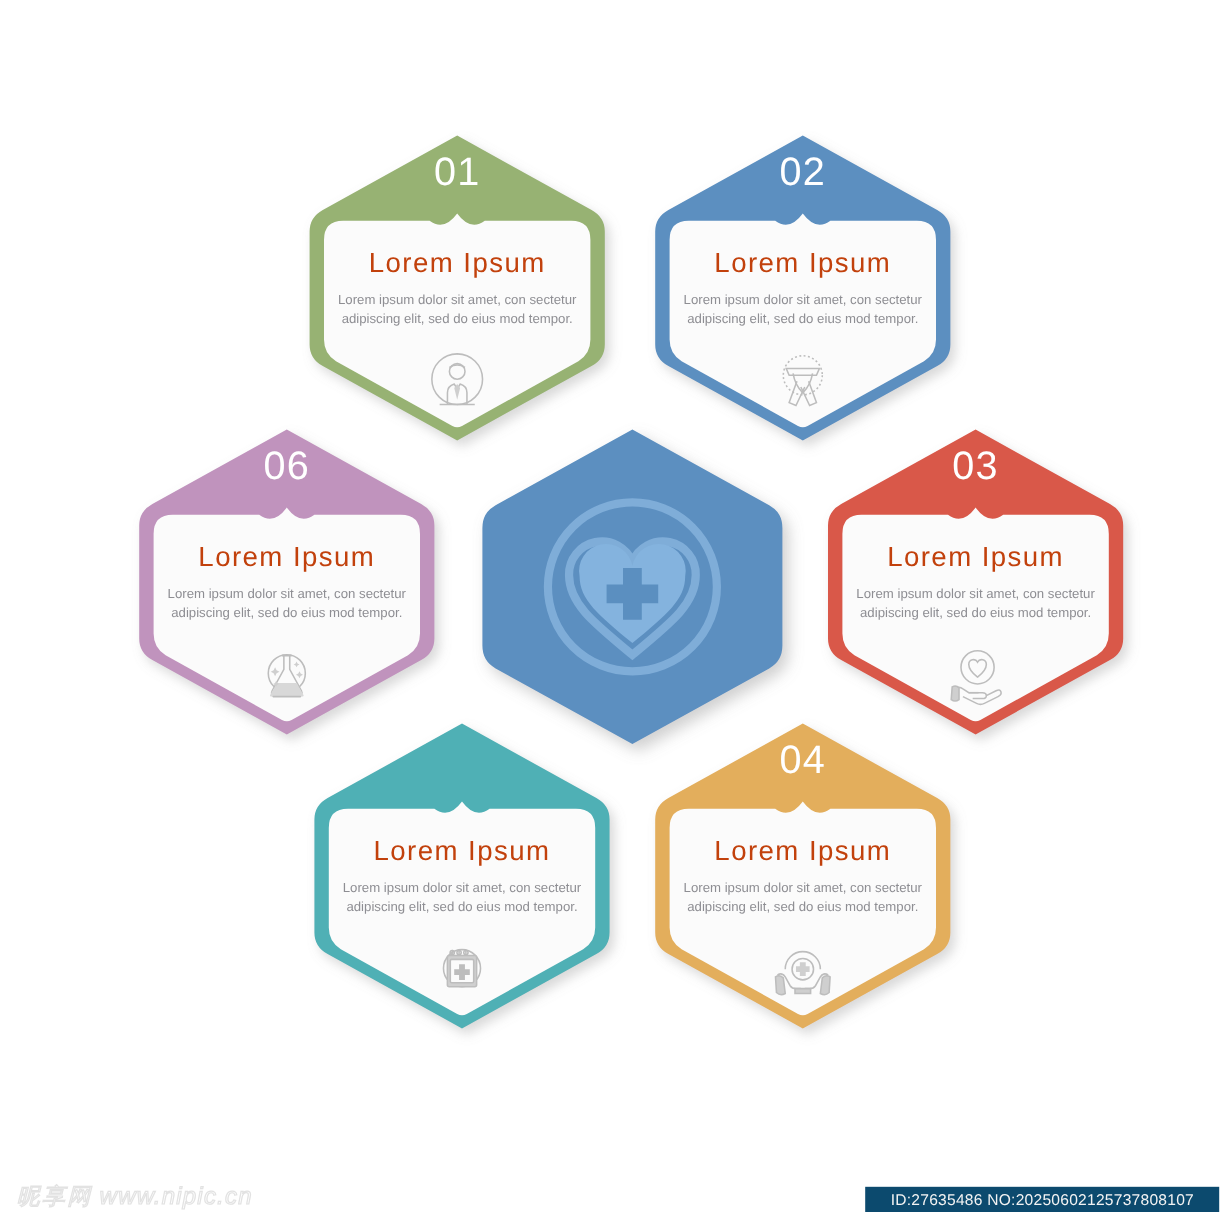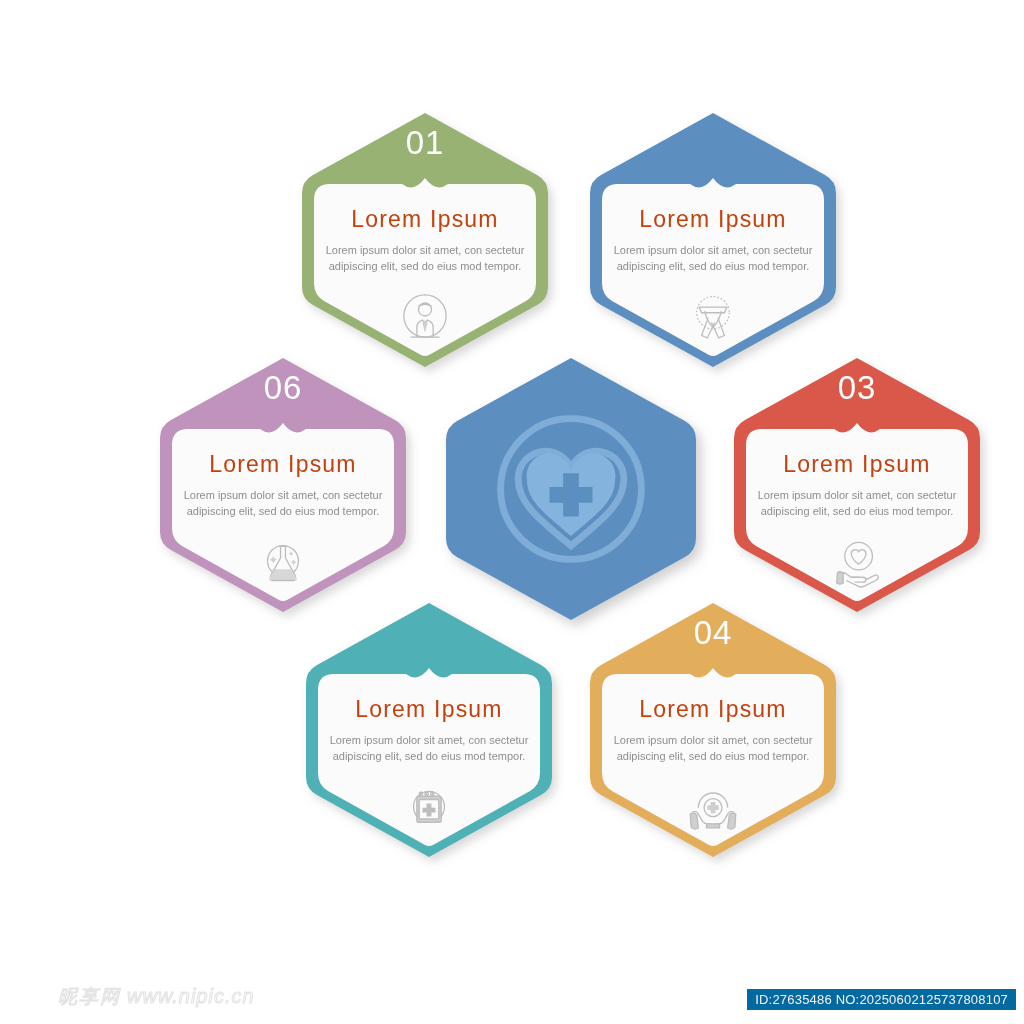--- a/index.html
+++ b/index.html
@@ -3,21 +3,21 @@
 <meta charset="utf-8">
 <style>
   html,body{margin:0;padding:0;}
   body{
     width:1024px;height:1024px;
     background:#ffffff;
     font-family:"Liberation Sans", sans-serif;
     overflow:hidden;
     position:relative;
   }
-  #stage{position:absolute;inset:0;margin-left:44px;}
+  #stage{position:absolute;inset:0;}
 
   .hexwrap{position:absolute;width:258px;height:260px;}
   .hexwrap svg{position:absolute;left:0;top:0;width:258px;height:260px;overflow:visible;}
 
   .hex-num{
     position:absolute;left:0;right:0;top:16px;
     text-align:center;
     font-size:33px;
     letter-spacing:1px;
     color:#ffffff;
@@ -61,24 +61,24 @@
     font-size:17px;letter-spacing:1px;
     color:transparent;
     -webkit-text-stroke:1px #e2e2e2;
     font-family:"Liberation Sans", sans-serif;
     white-space:nowrap;
   }
   #wm-left .wm-cn{font-size:19px;letter-spacing:2px;font-style:italic;}
   #wm-left .wm-url{font-style:italic;font-size:20px;margin-left:6px;}
   #wm-right{
     position:absolute;right:8px;bottom:14px;
-    background:#0369a1;
+    background:#0c4a6e;
     color:#f3f3f3;
     font-size:13px;
-    padding:3px 8px;
+    padding:3px 21px;
     letter-spacing:.2px;
     white-space:nowrap;
     font-family:"Liberation Sans", sans-serif;
   }
 </style>
 </head>
 <body>
 
 <div id="stage">
 
@@ -111,20 +111,21 @@
   <div class="hexwrap" style="left:540px;top:110px;">
     <svg viewBox="0 0 258 260">
       <defs>
         <filter id="sh2" x="-30%" y="-30%" width="170%" height="170%">
           <feDropShadow dx="4" dy="5" stdDeviation="5" flood-color="#9a9a9a" flood-opacity="0.38"></feDropShadow>
         </filter>
       </defs>
       <path filter="url(#sh2)" d="M129 3 L241 65 Q252 71 252 83 L252 177 Q252 189 241 195 L129 257 L17 195 Q6 189 6 177 L6 83 Q6 71 17 65 Z" fill="#5b8fc0"></path>
       <path d="M129 68 Q140 83 152 74 L224 74 Q240 74 240 90 L240 173 Q240 185 230 191 L133 245 Q129 247 125 245 L28 191 Q18 185 18 173 L18 90 Q18 74 34 74 L106 74 Q118 83 129 68 Z" fill="#fbfbfb"></path>
     </svg>
+    <div class="hex-num">02</div>
     <div class="hex-title">Lorem Ipsum</div>
     <div class="hex-body">Lorem ipsum dolor sit amet, con sectetur adipiscing elit, sed do eius mod tempor.</div>
     <div class="hex-icon">
       <svg viewBox="0 0 64 64" fill="none" stroke="#bdbdbd" stroke-width="1.6">
         <circle cx="32" cy="28" r="20" stroke-dasharray="2 2.5"></circle>
         <path d="M15 21 h34 l-3 7 h-28 z"></path>
         <path d="M22 26 q2 12 10 20 q8 -8 10 -20"></path>
         <path d="M26 34 l-8 22 7 3 9 -19"></path>
         <path d="M38 34 l8 22 -7 3 -9 -19"></path>
       </svg>

